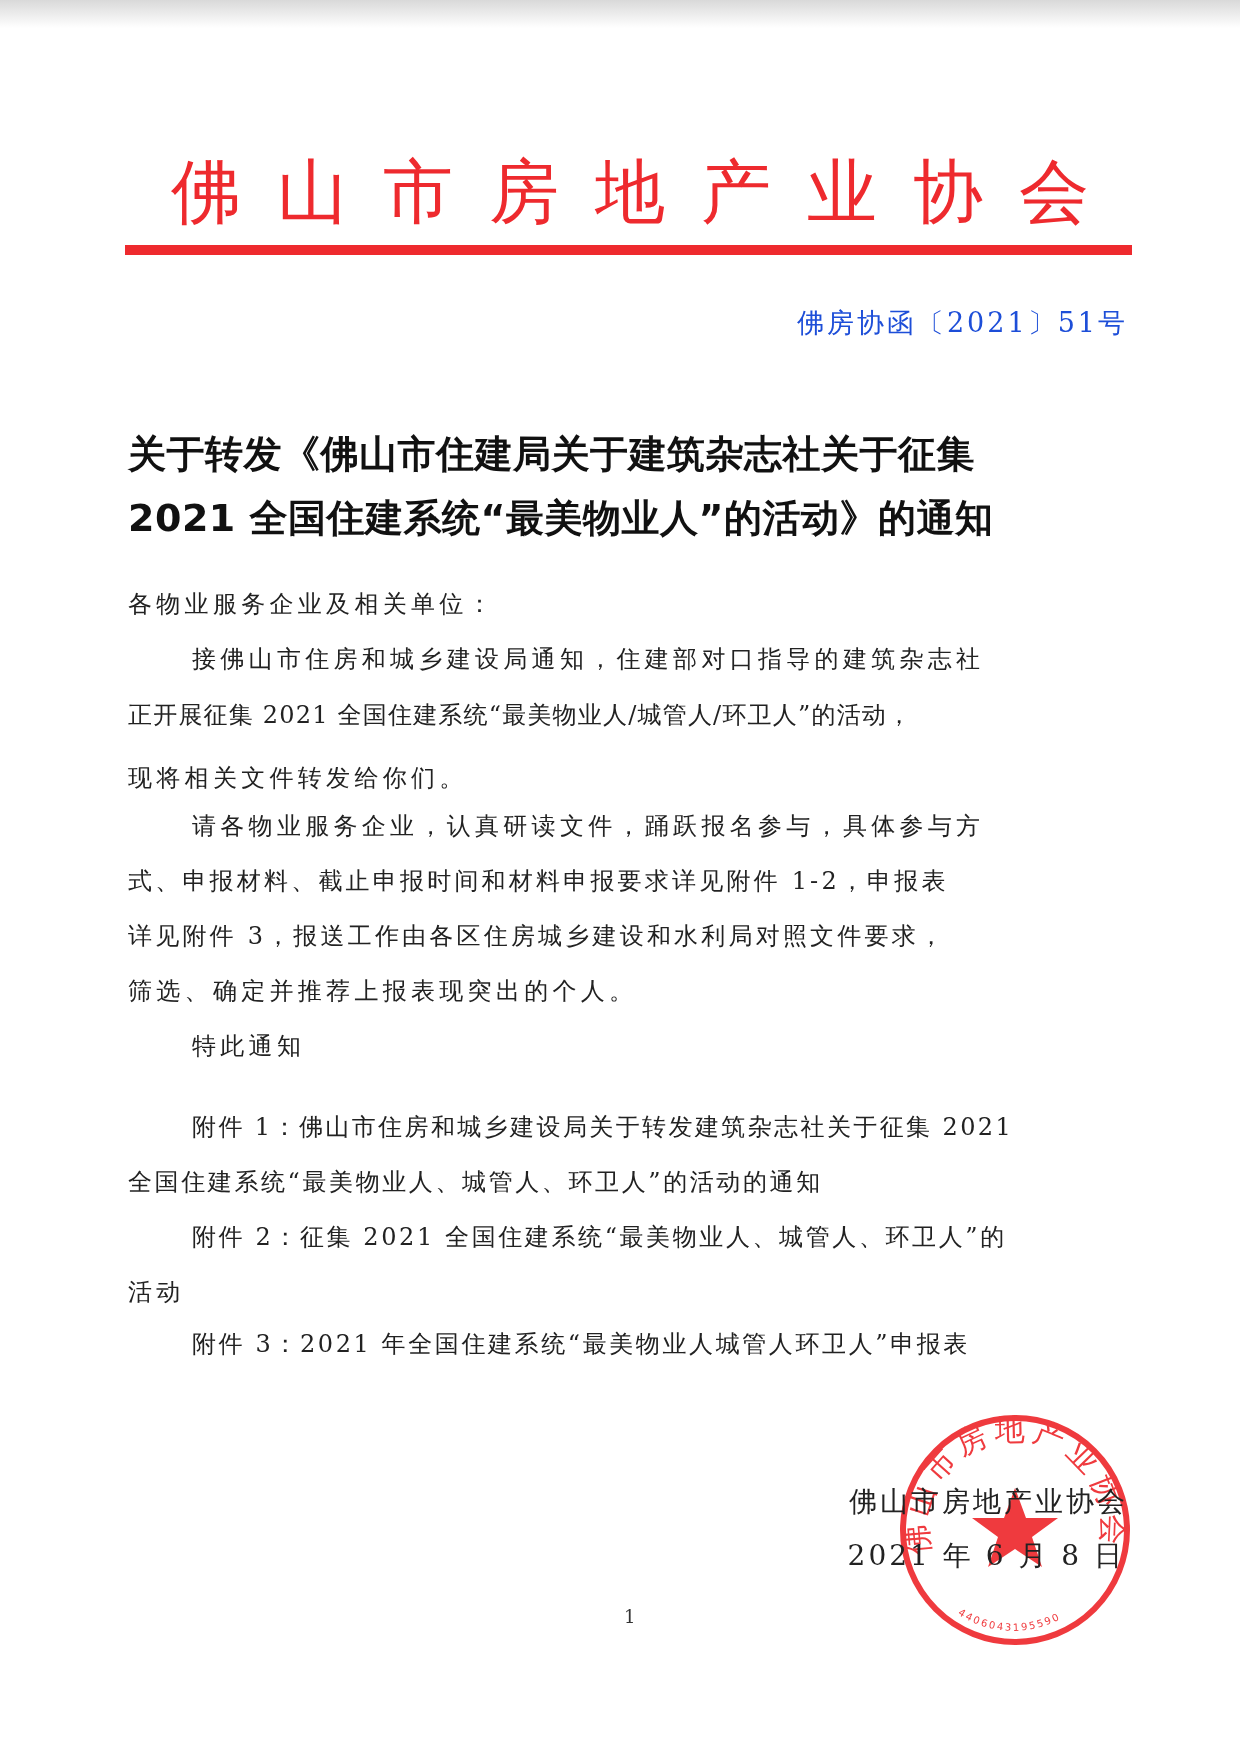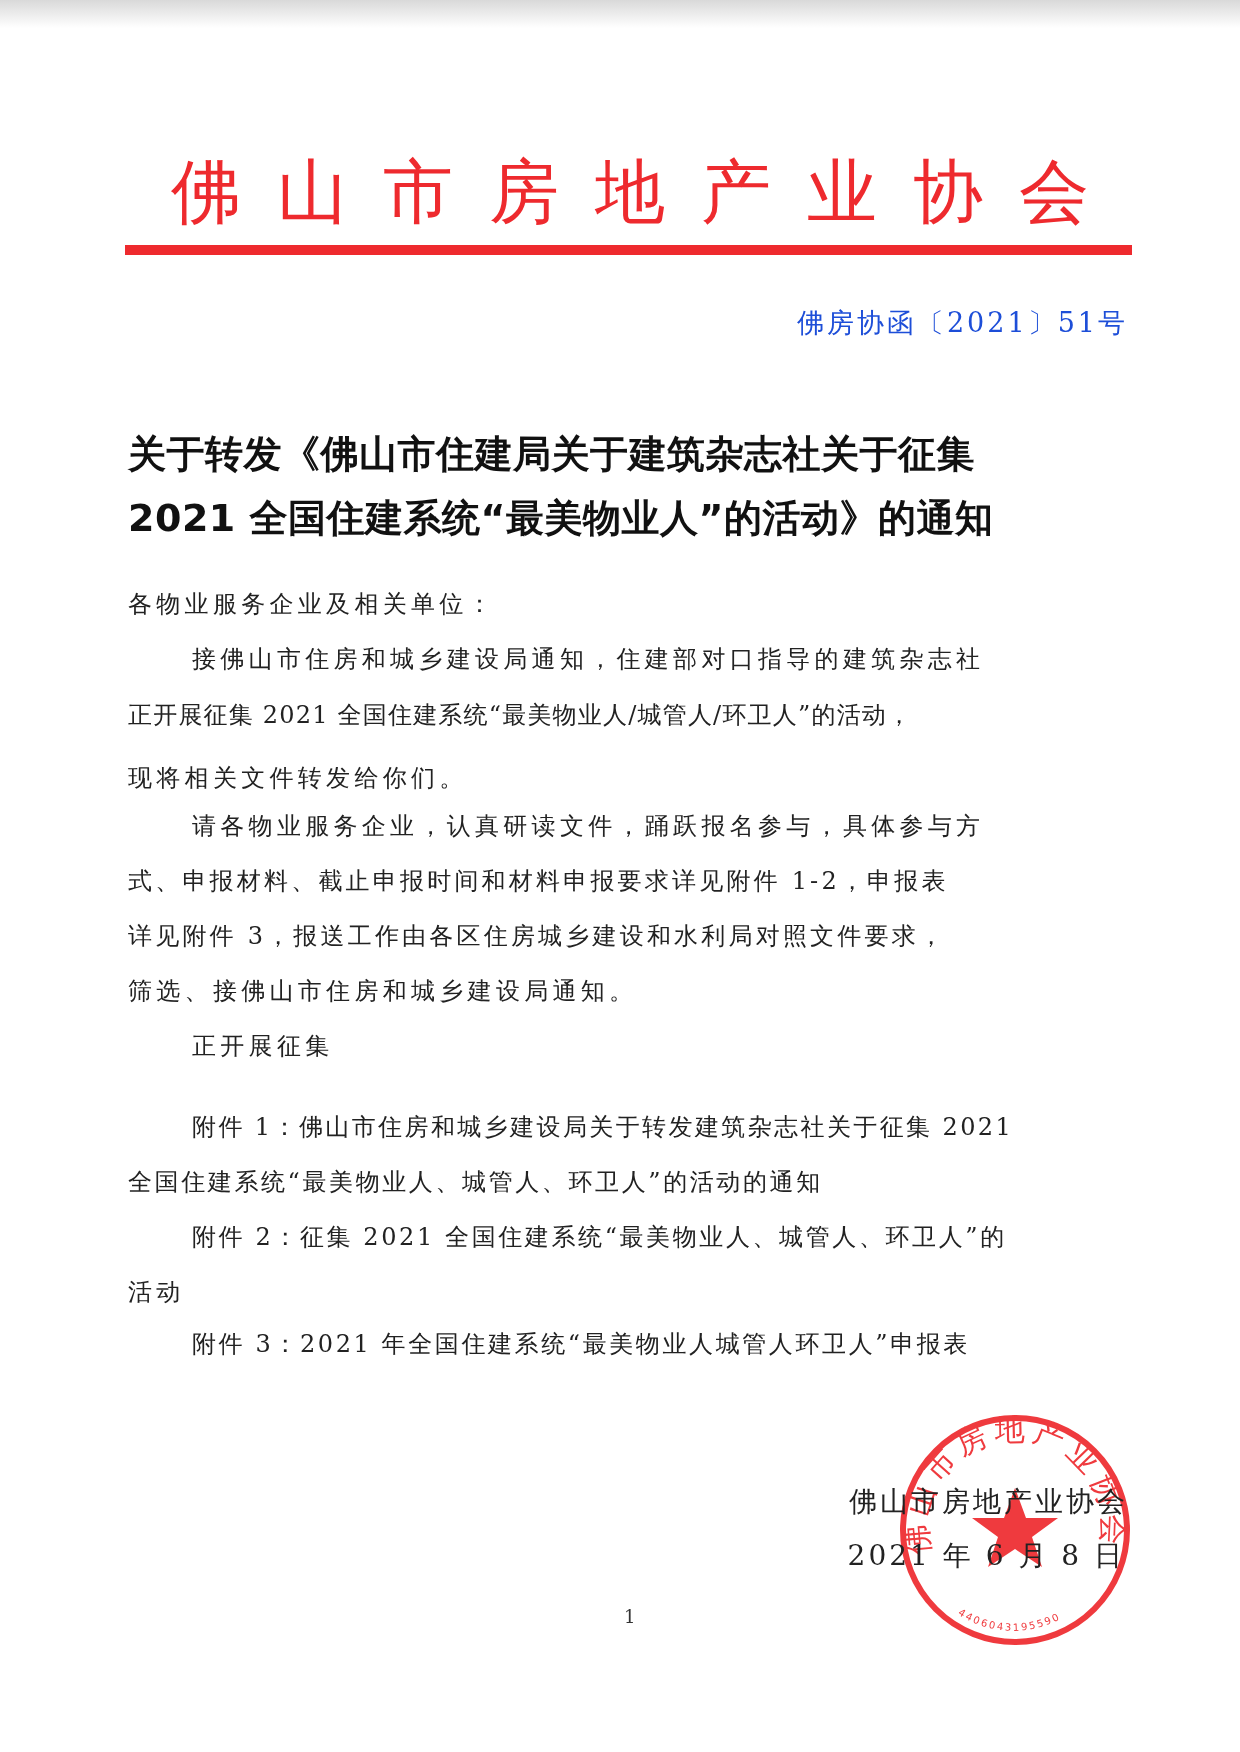--- a/index.html
+++ b/index.html
@@ -71,23 +71,23 @@
 
 <div class="line" style="top:588px;">各物业服务企业及相关单位：</div>
 
 <div class="line indent" style="top:643px;">接佛山市住房和城乡建设局通知，住建部对口指导的建筑杂志社</div>
 <div class="line" style="top:699px; letter-spacing:1.2px;">正开展征集 2021 全国住建系统“最美物业人/城管人/环卫人”的活动，</div>
 <div class="line" style="top:754px;margin-top:8px;">现将相关文件转发给你们。</div>
 
 <div class="line indent" style="top:810px;">请各物业服务企业，认真研读文件，踊跃报名参与，具体参与方</div>
 <div class="line" style="top:865px; letter-spacing:3.2px;">式、申报材料、截止申报时间和材料申报要求详见附件 1-2，申报表</div>
 <div class="line" style="top:920px; letter-spacing:3.2px;">详见附件 3，报送工作由各区住房城乡建设和水利局对照文件要求，</div>
-<div class="line" style="top:975px;">筛选、接佛山市住房和城乡建设局通知。</div>
+<div class="line" style="top:975px;">筛选、确定并推荐上报表现突出的个人。</div>
 
-<div class="line indent" style="top:1030px;">正开展征集</div>
+<div class="line indent" style="top:1030px;">特此通知</div>
 
 <div class="line indent" style="top:1111px; letter-spacing:2.4px;">附件 1：佛山市住房和城乡建设局关于转发建筑杂志社关于征集 2021</div>
 <div class="line" style="top:1166px; letter-spacing:2.6px;">全国住建系统“最美物业人、城管人、环卫人”的活动的通知</div>
 
 <div class="line indent" style="top:1221px; letter-spacing:2.6px;">附件 2：征集 2021 全国住建系统“最美物业人、城管人、环卫人”的</div>
 <div class="line" style="top:1276px;">活动</div>
 
 <div class="line indent" style="top:1328px; letter-spacing:2.6px;">附件 3：2021 年全国住建系统“最美物业人城管人环卫人”申报表</div>
 
 <svg class="seal" viewBox="0 0 240 240">

